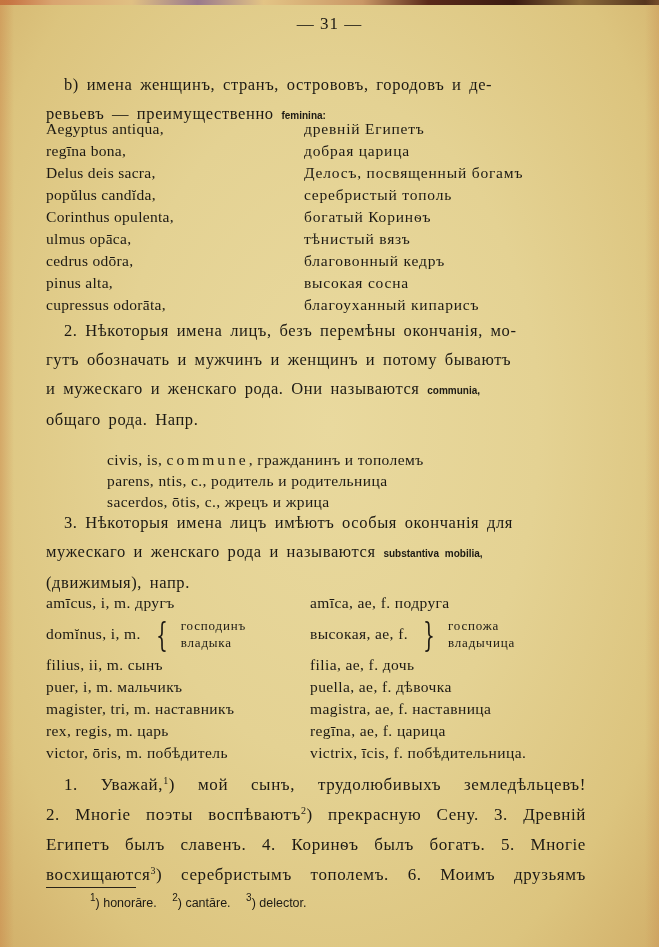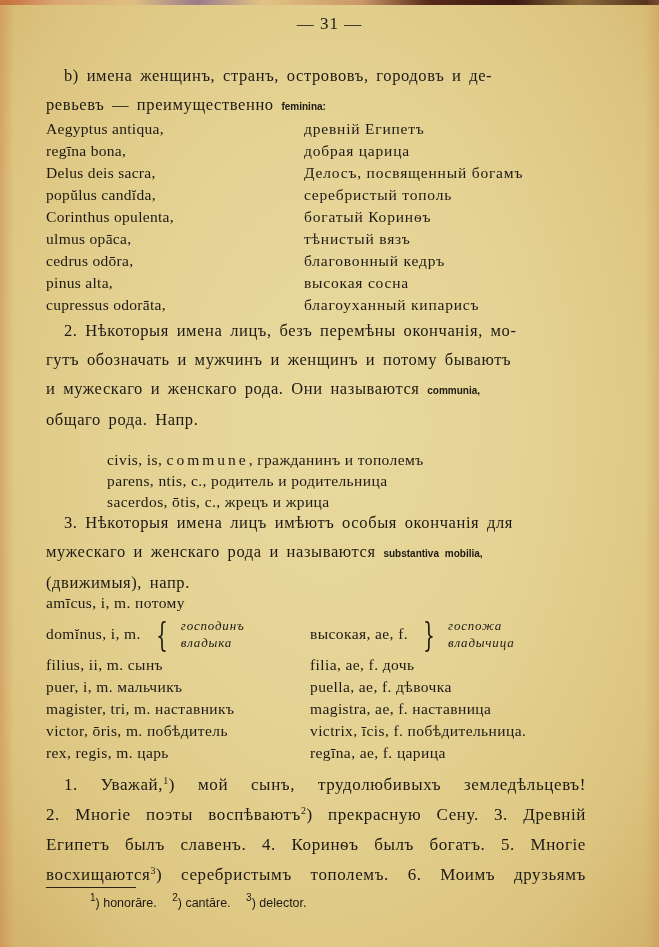--- a/index.html
+++ b/index.html
@@ -112,21 +112,20 @@
     transform: scaleX(0.55);
     font-family: "DejaVu Serif", serif;
     font-weight: normal;
   }
   .stack {
     display: flex;
     flex-direction: column;
     font-size: 13px;
     line-height: 17px;
     letter-spacing: 0.8px;
-    font-style: italic;
   }
   .exercise {
     position: absolute;
     left: 46px;
     top: 770px;
     width: 540px;
     font-size: 17px;
     line-height: 30px;
     text-align: justify;
     text-align-last: justify;
@@ -154,21 +153,21 @@
 </style>
 </head>
 <body>
 
 <div class="top-edge"></div>
 <div class="edge-shade"></div>
 <div class="edge-shade right"></div>
 
 <div class="page-number">— 31 —</div>
 
-<div class="para" style="top:61px;">
+<div class="para" style="top:70px;">
   <div class="indent">b) имена женщинъ, странъ, острововъ,  городовъ  и  де-</div>
   <div><span>ревьевъ — преимущественно </span><span class="latin-bold">feminina:</span></div>
 </div>
 
 <div class="two-col" style="top:118px;">
   <div class="row">
       <span class="left">Aegyptus antiqua,</span>
       <span class="right">древній Египетъ</span>
     </div>
   <div class="row">
@@ -219,21 +218,22 @@
 </div>
 
 <div class="para" style="top:508px;">
   <div class="indent">3. Нѣкоторыя имена лицъ имѣютъ особыя окончанія для</div>
   <div><span>мужескаго и женскаго рода и называются </span><span class="latin-bold">substantiva mobilia,</span></div>
   <div>(движимыя), напр.</div>
 </div>
 
 <div class="mobilia">
   <div class="row">
-    <span class="m">amīcus, i, m. потому</span>
+    <span class="m">amīcus, i, m. другъ</span>
+    <span class="f">amīca, ae, f. подруга</span>
   </div>
   <div class="row tall">
     <span class="m">
       <span>domĭnus, i, m.</span>
       <span class="brace">{</span>
       <span class="stack">
         <span>господинъ</span>
         <span>владыка</span>
       </span>
     </span>
@@ -252,26 +252,26 @@
   </div>
   <div class="row">
     <span class="m">puer, i, m. мальчикъ</span>
     <span class="f">puella, ae, f. дѣвочка</span>
   </div>
   <div class="row">
     <span class="m">magister, tri, m. наставникъ</span>
     <span class="f">magistra, ae, f. наставница</span>
   </div>
   <div class="row">
+    <span class="m">rex, regis, m. царь</span>
+    <span class="f">regīna, ae, f. царица</span>
+  </div>
+  <div class="row">
     <span class="m">victor, ōris, m. побѣдитель</span>
     <span class="f">victrix, īcis, f. побѣдительница.</span>
-  </div>
-  <div class="row">
-    <span class="m">rex, regis, m. царь</span>
-    <span class="f">regīna, ae, f. царица</span>
   </div>
 </div>
 
 <div class="exercise">
   <div style="padding-left:18px;"><span>1. Уважай,</span><sup>1</sup><span>) мой сынъ, трудолюбивыхъ земледѣльцевъ!</span></div>
   <div><span>2. Многіе поэты воспѣваютъ</span><sup>2</sup><span>) прекрасную Сену. 3. Древній</span></div>
   <div>Египетъ былъ славенъ. 4. Коринѳъ былъ богатъ. 5. Многіе</div>
   <div><span>восхищаются</span><sup>3</sup><span>) серебристымъ тополемъ. 6. Моимъ друзьямъ</span></div>
 </div>
 

